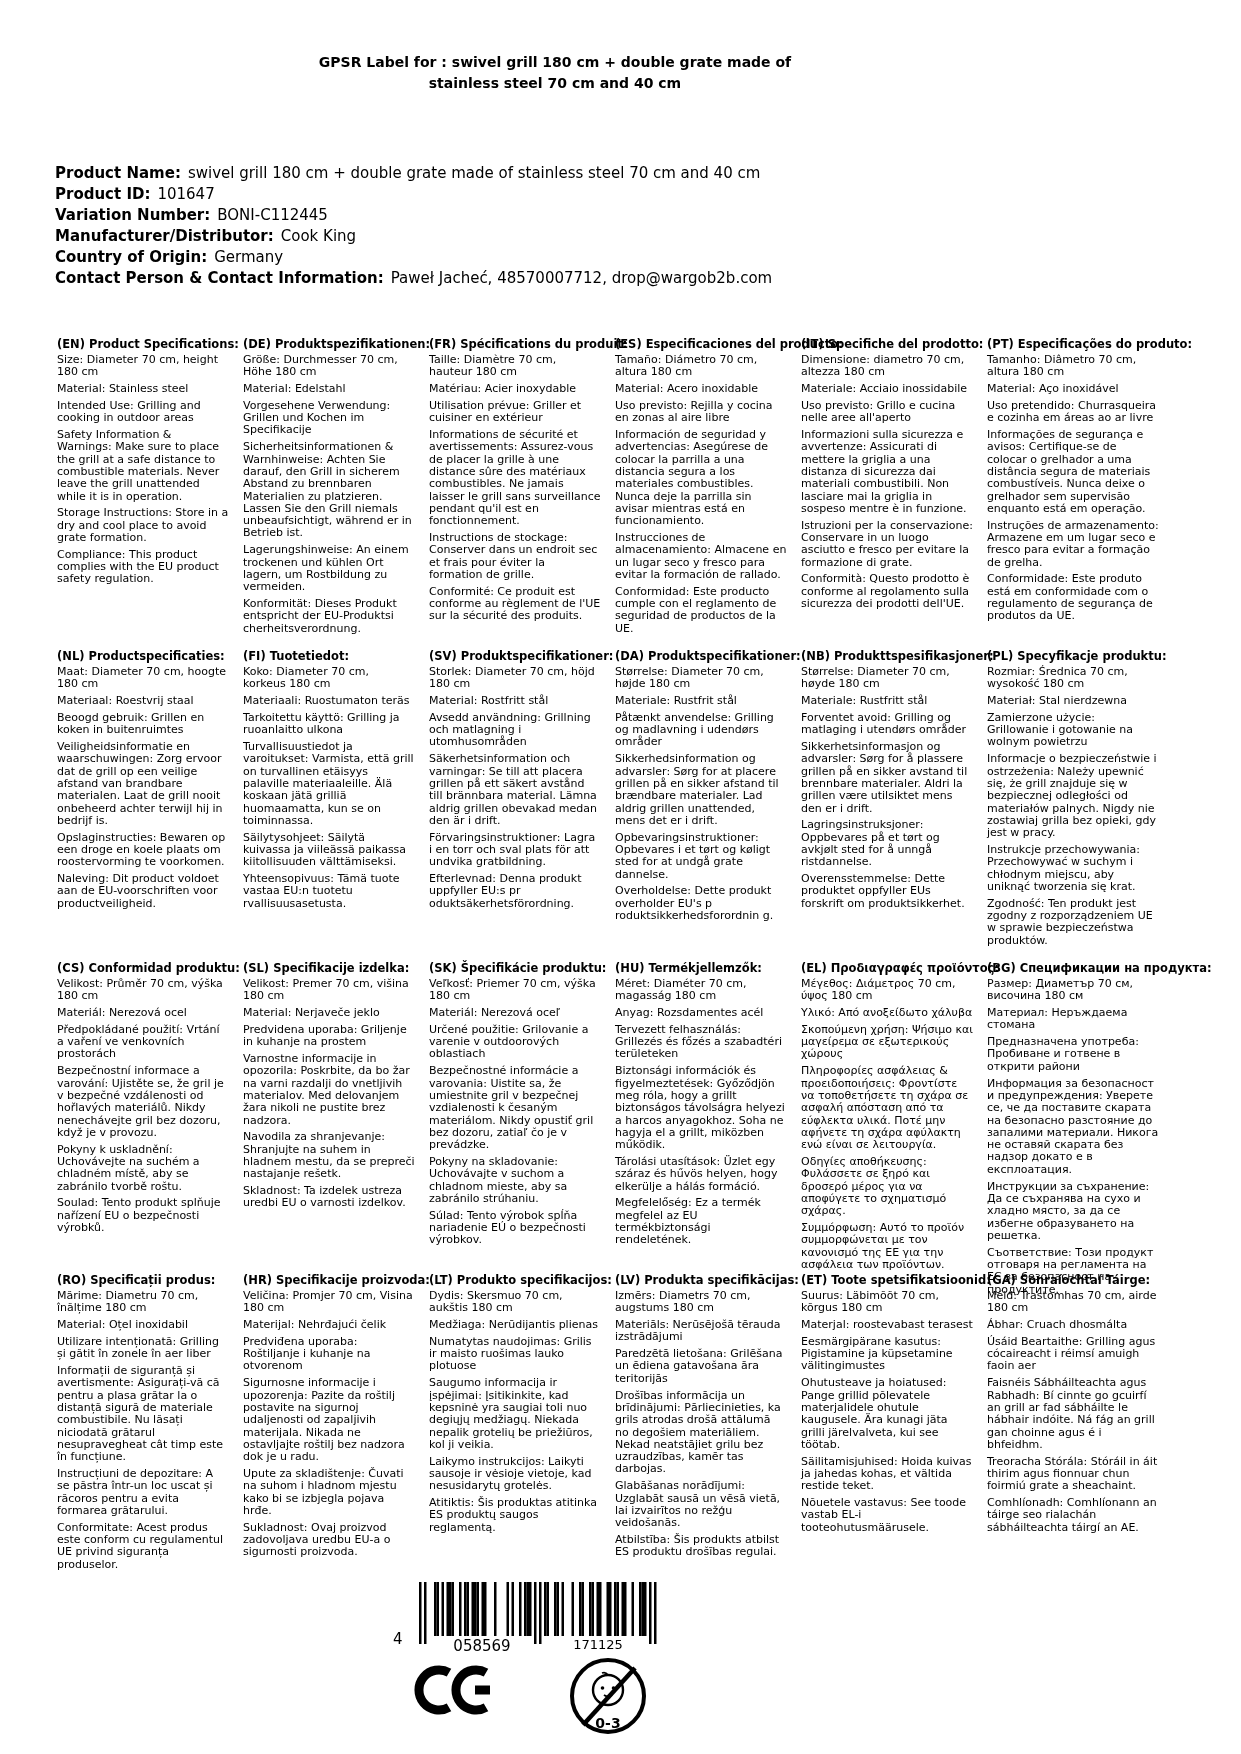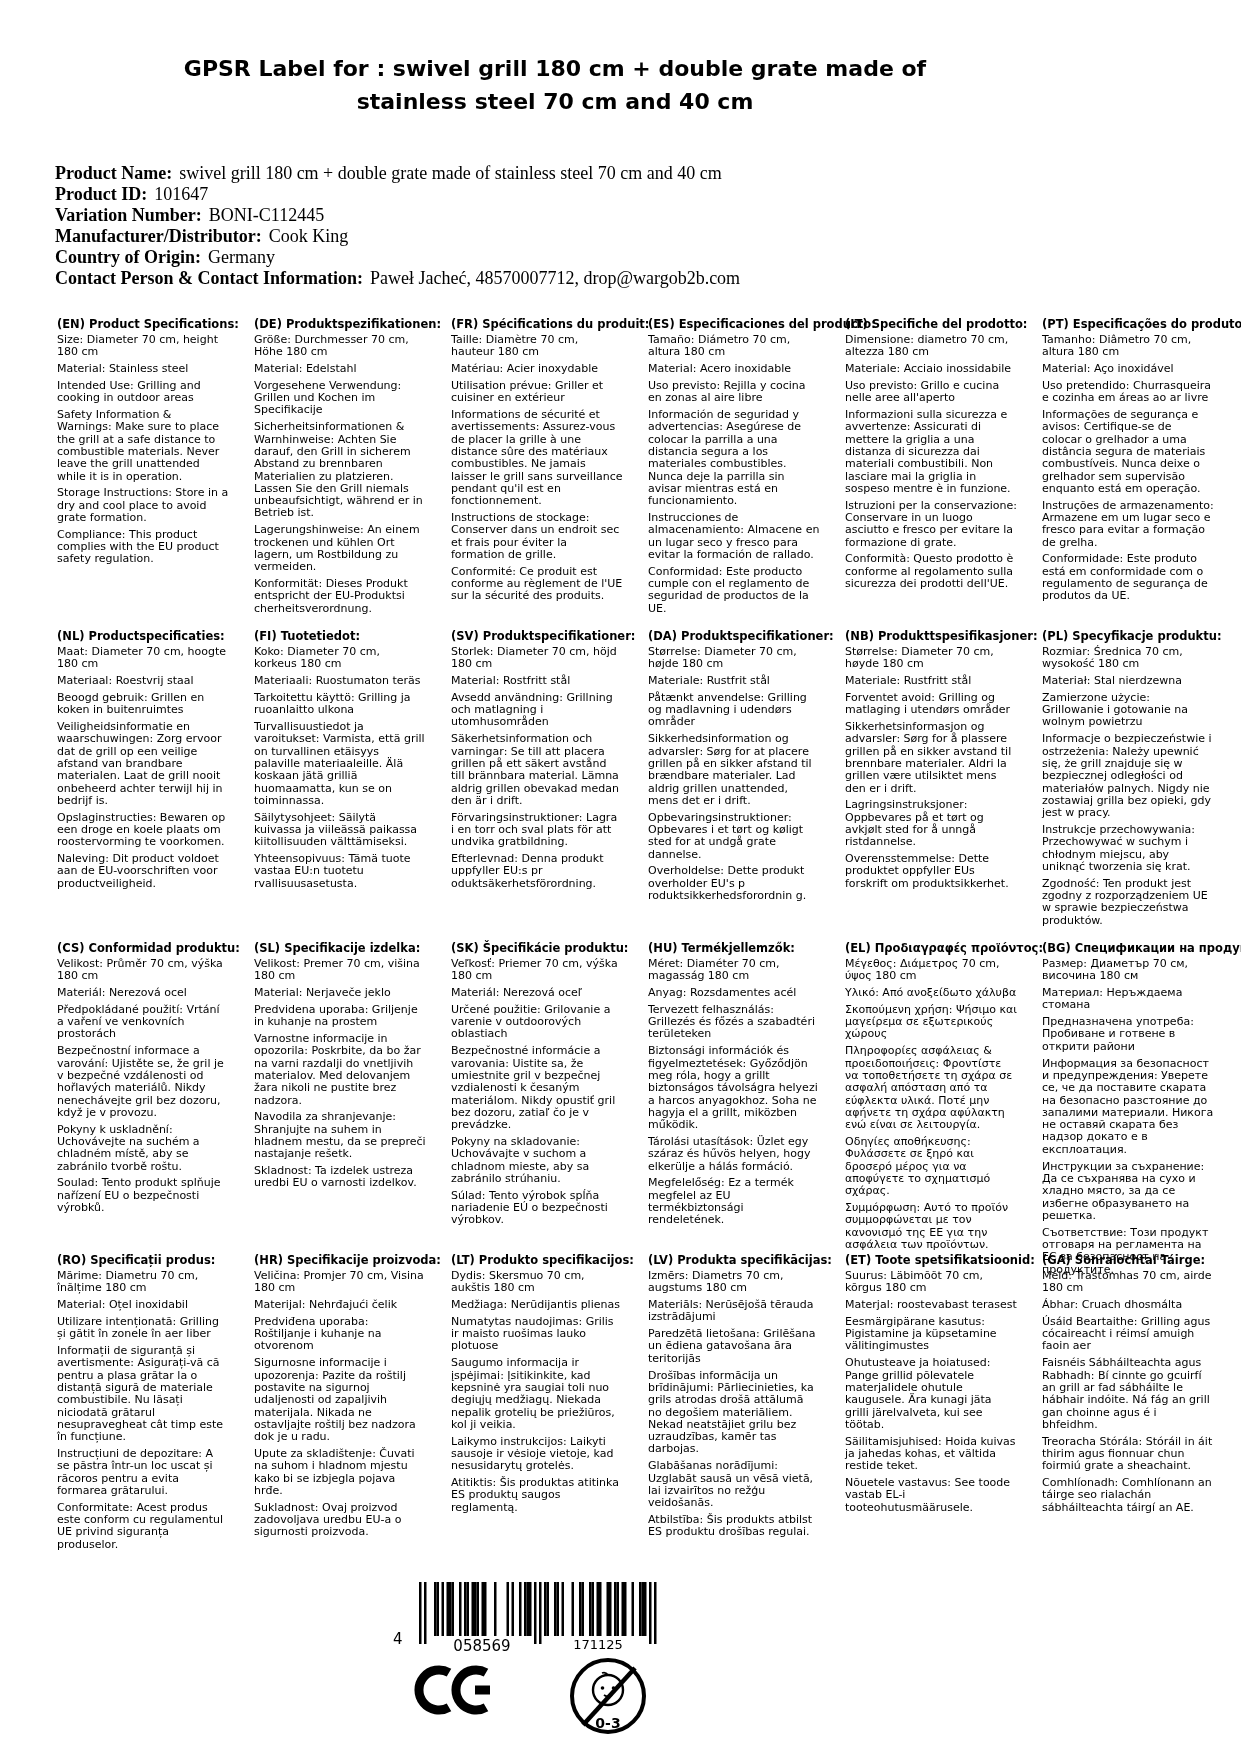--- a/index.html
+++ b/index.html
@@ -4,32 +4,32 @@
 <style>
   * { margin:0; padding:0; box-sizing:border-box; }
   html,body { background:#ffffff; }
   body {
     width:1241px; height:1754px; position:relative;
     color:#000; font-family:"DejaVu Sans", sans-serif;
     overflow:hidden;
   }
   .title {
     position:absolute; top:52px; left:55px; width:1000px;
-    text-align:center; font-size:22px; font-weight:bold; line-height:1.5;
+    text-align:center; font-size:14px; font-weight:bold; line-height:1.5;
   }
-  .info { position:absolute; top:166px; left:55px; font-size:18px;font-family:Liberation Serif, serif; }
+  .info { position:absolute; top:166px; left:55px; font-size:15px; }
   .info-line { margin-bottom:7px; line-height:14px; }
   .info-line .lbl { font-weight:bold; }
   .info-line .val { margin-left:7px; }
   .grid {
-    position:absolute; top:318px; left:57px;
+    position:absolute; top:338px; left:57px;
     display:grid;
     grid-template-columns:repeat(6, 172px);
     grid-template-rows:repeat(4, 312px);
-    column-gap:25px;
+    column-gap:14px;
   }
   .cell { font-size:11px; line-height:1.12; }
   .cell .bh { font-weight:bold; font-size:11.5px; white-space:nowrap; margin-bottom:3px; }
   .cell p { margin:0 0 4.5px 0; }
   .bc { position:absolute; left:393px; top:1582px; }
   .bc .first { position:absolute; left:0px; top:48px; font-size:15px; }
   .bc svg { position:absolute; left:26px; top:0; }
   .bc .g1 { position:absolute; left:36px; top:55px; width:106px; text-align:center; font-size:15px; background:#fff0; }
   .bc .g2 { position:absolute; left:152px; top:55px; width:106px; text-align:center; font-size:13px; }
   .ce { position:absolute; left:413px; top:1663px; }

